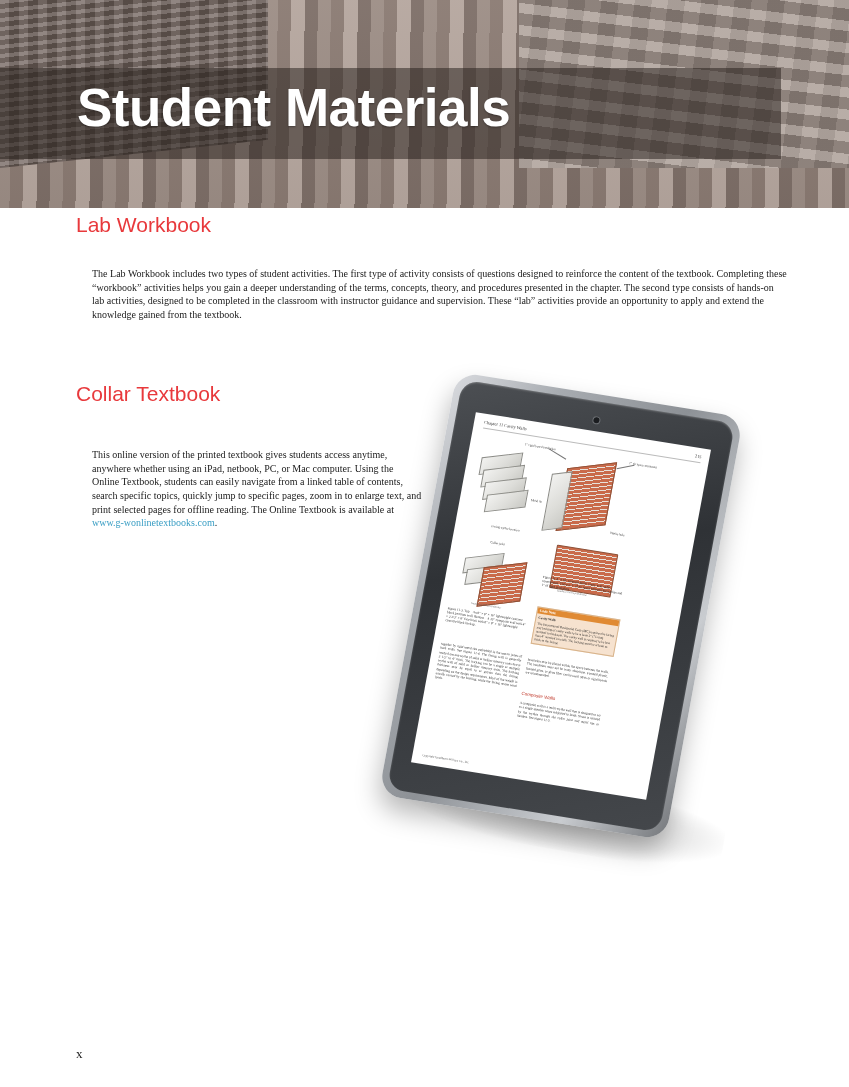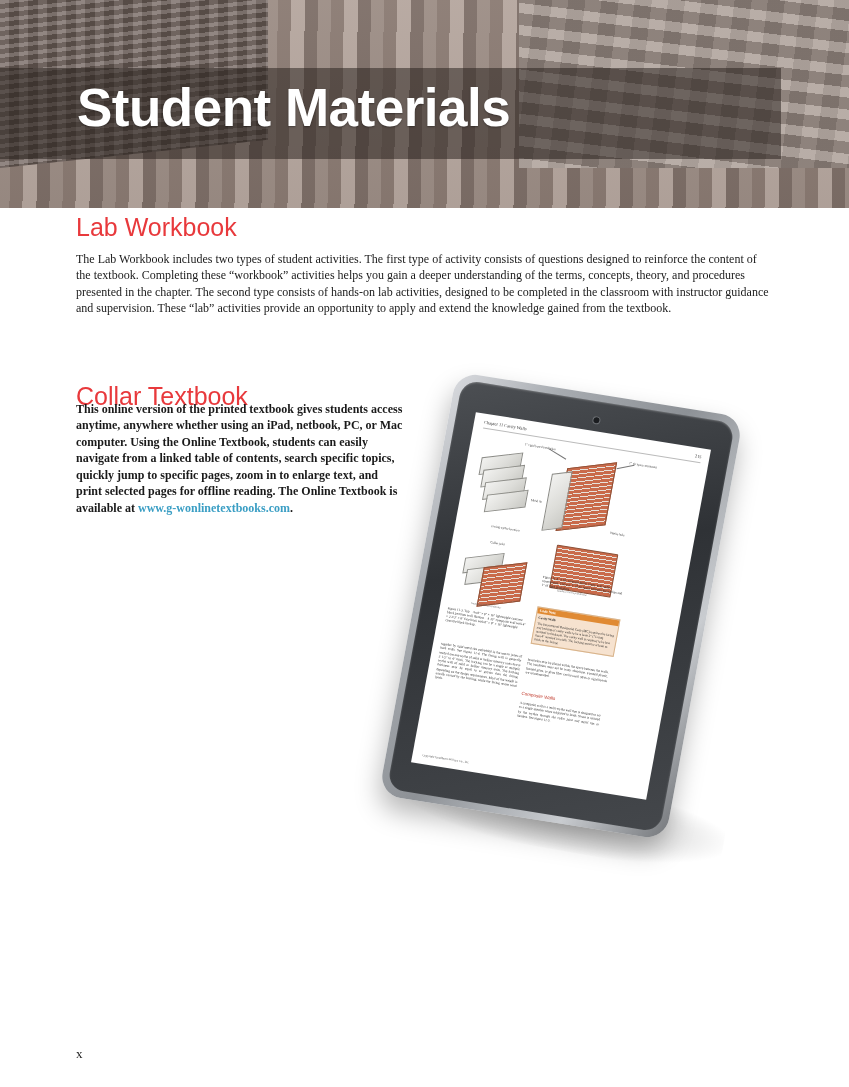--- a/index.html
+++ b/index.html
@@ -90,53 +90,52 @@
   .content {
     position: absolute;
     left: 0;
     top: 168px;
     width: 849px;
   }
   h2.section {
     color: #e8393c;
     font-family: "Liberation Sans", sans-serif;
     font-weight: normal;
-    font-size: 25px;
+    font-size: 21px;
     margin: 0;
   }
   .sec-lab {
     position: absolute;
     left: 76px;
     top: 45px;
   }
   p.body {
     font-family: "Liberation Serif", serif;
-    font-size: 12px;
+    font-size: 10px;
     line-height: 1.37;
     color: #1a1a1a;
-    margin: 0;
+    margin: 16px;
     text-align: left;
   }
   .lab-para {
     position: absolute;
     left: 76px;
     top: 83px;
     width: 695px;
   }
   .sec-online {
     position: absolute;
     left: 76px;
     top: 214px;
   }
   .online-para {
     position: absolute;
     left: 76px;
-    top: 233px;
+    top: 264px;
     width: 330px;
-    font-weight: bold;
   }
   a.link {
     color: #3a9ec4;
     text-decoration: none;
   }
   .page-number {
     position: absolute;
     left: 76px;
     top: 878px;
     font-family: "Liberation Serif", serif;

